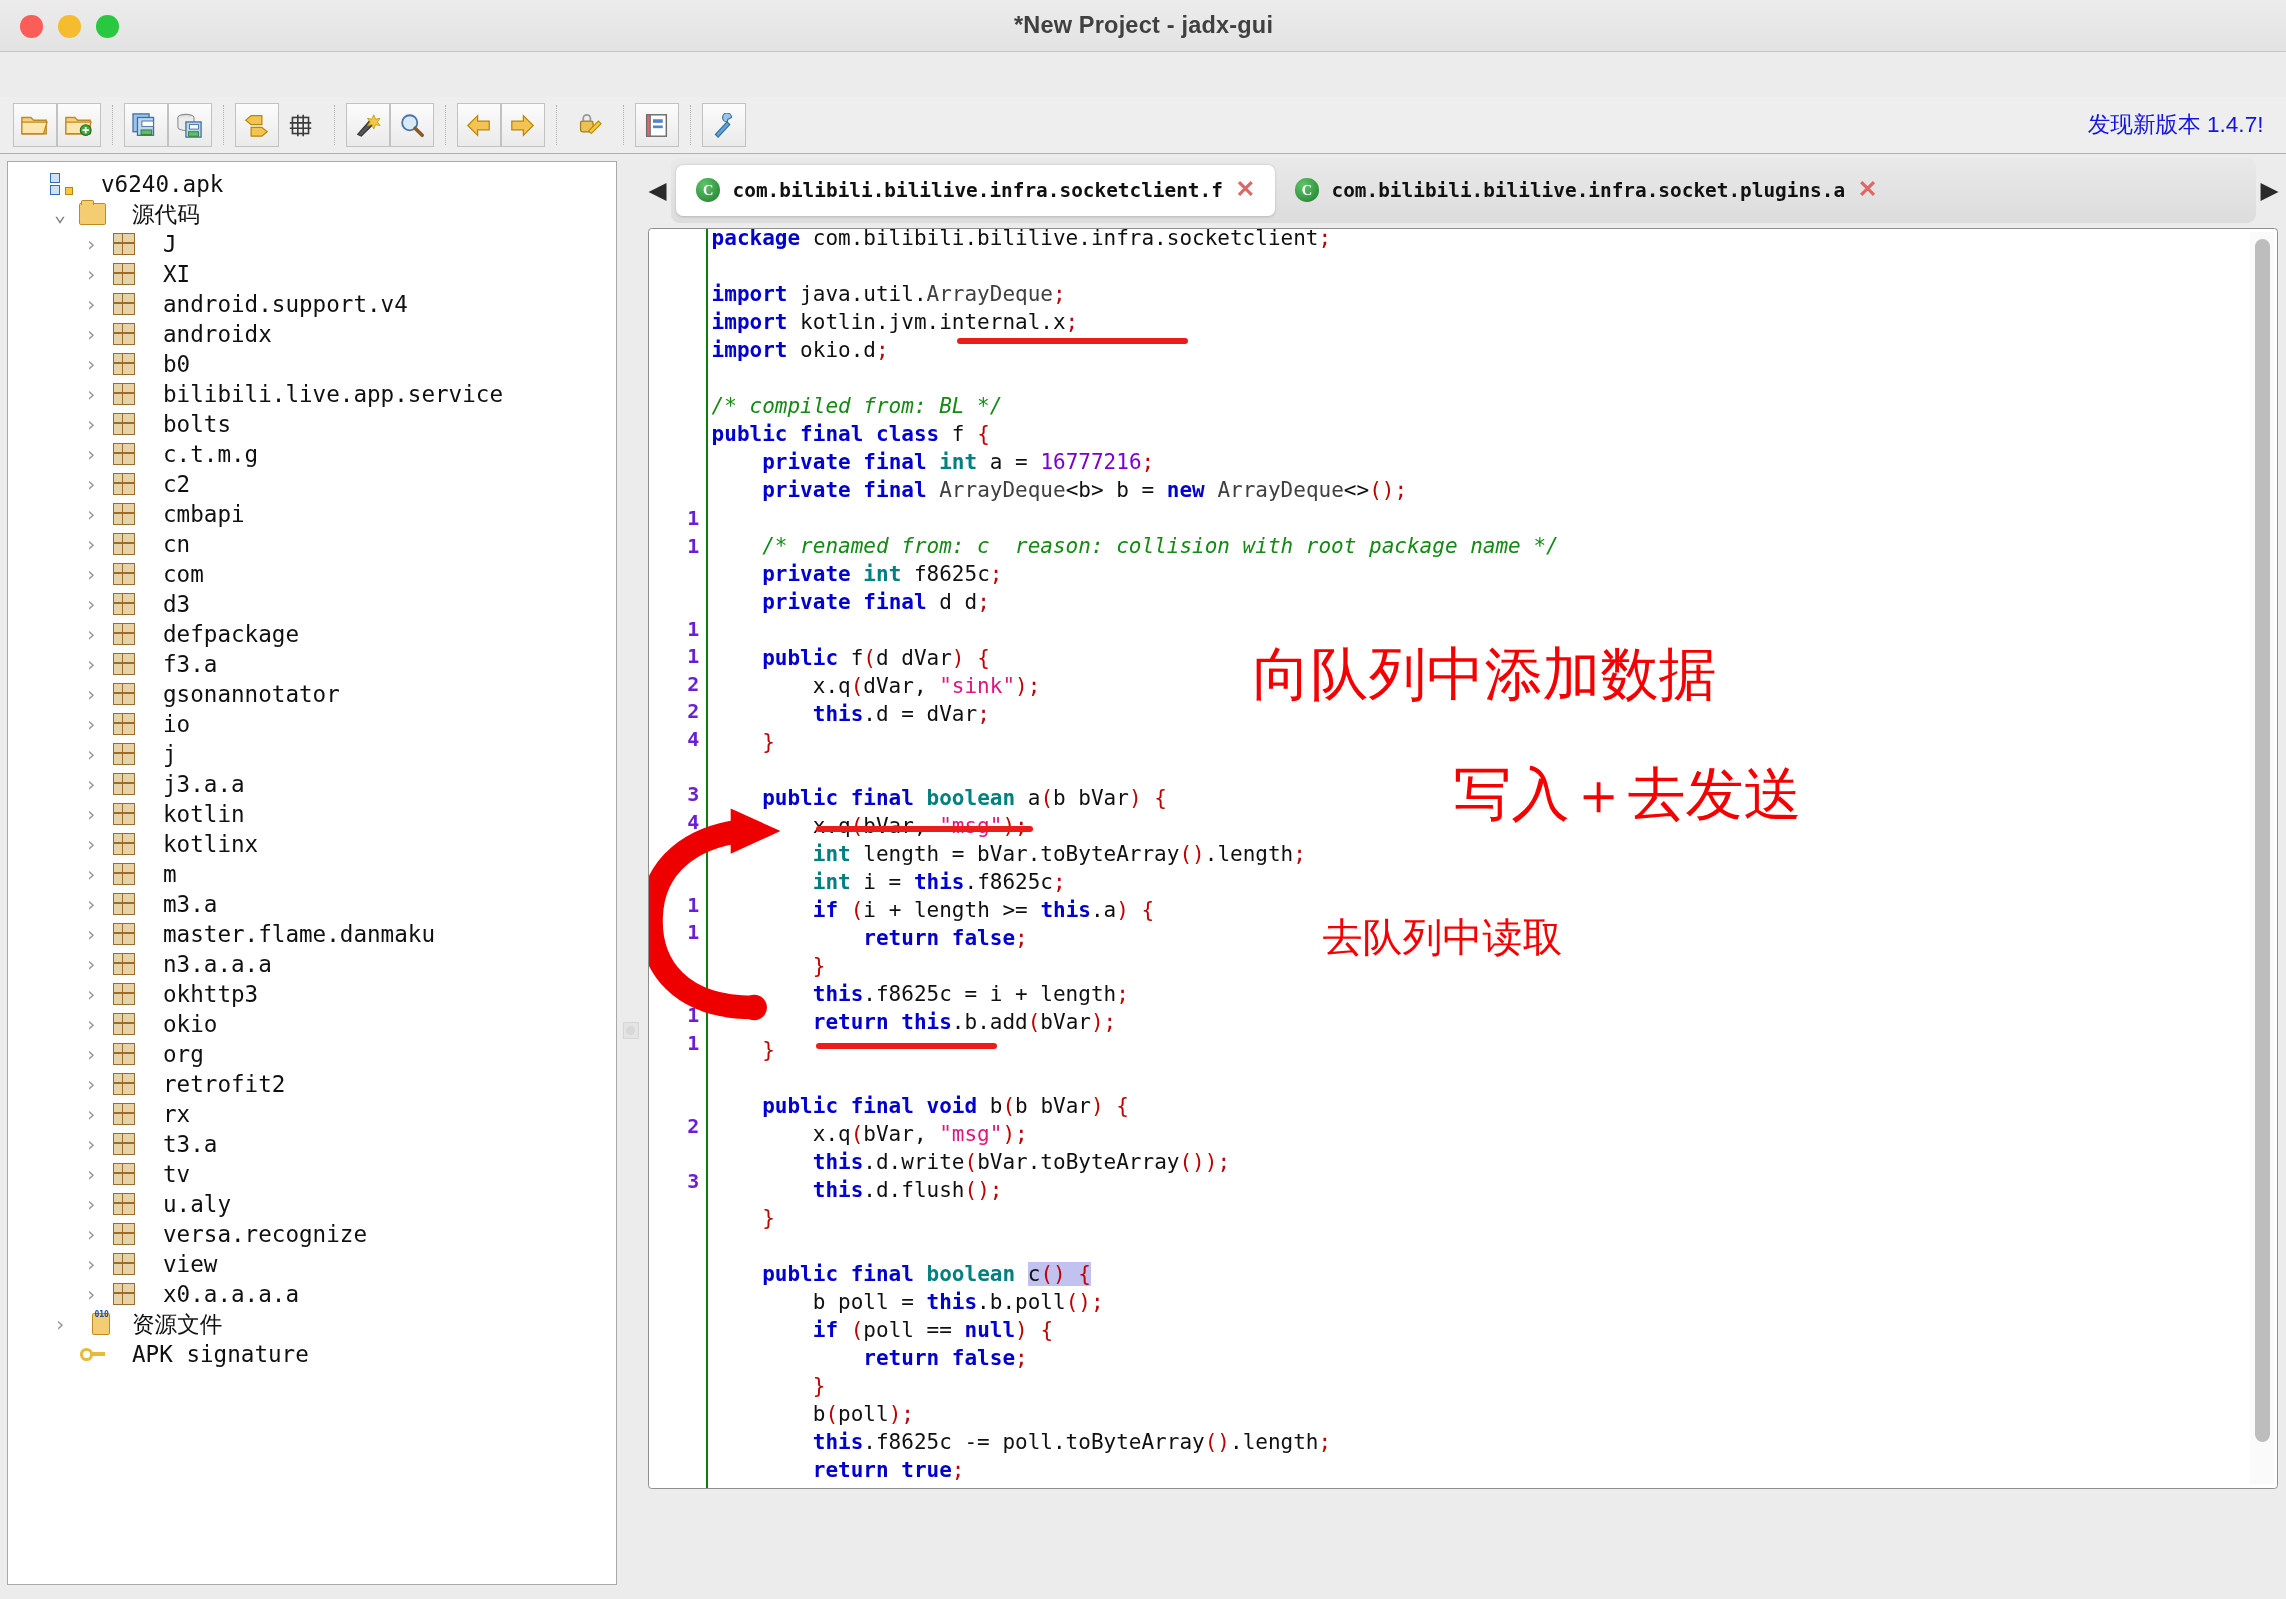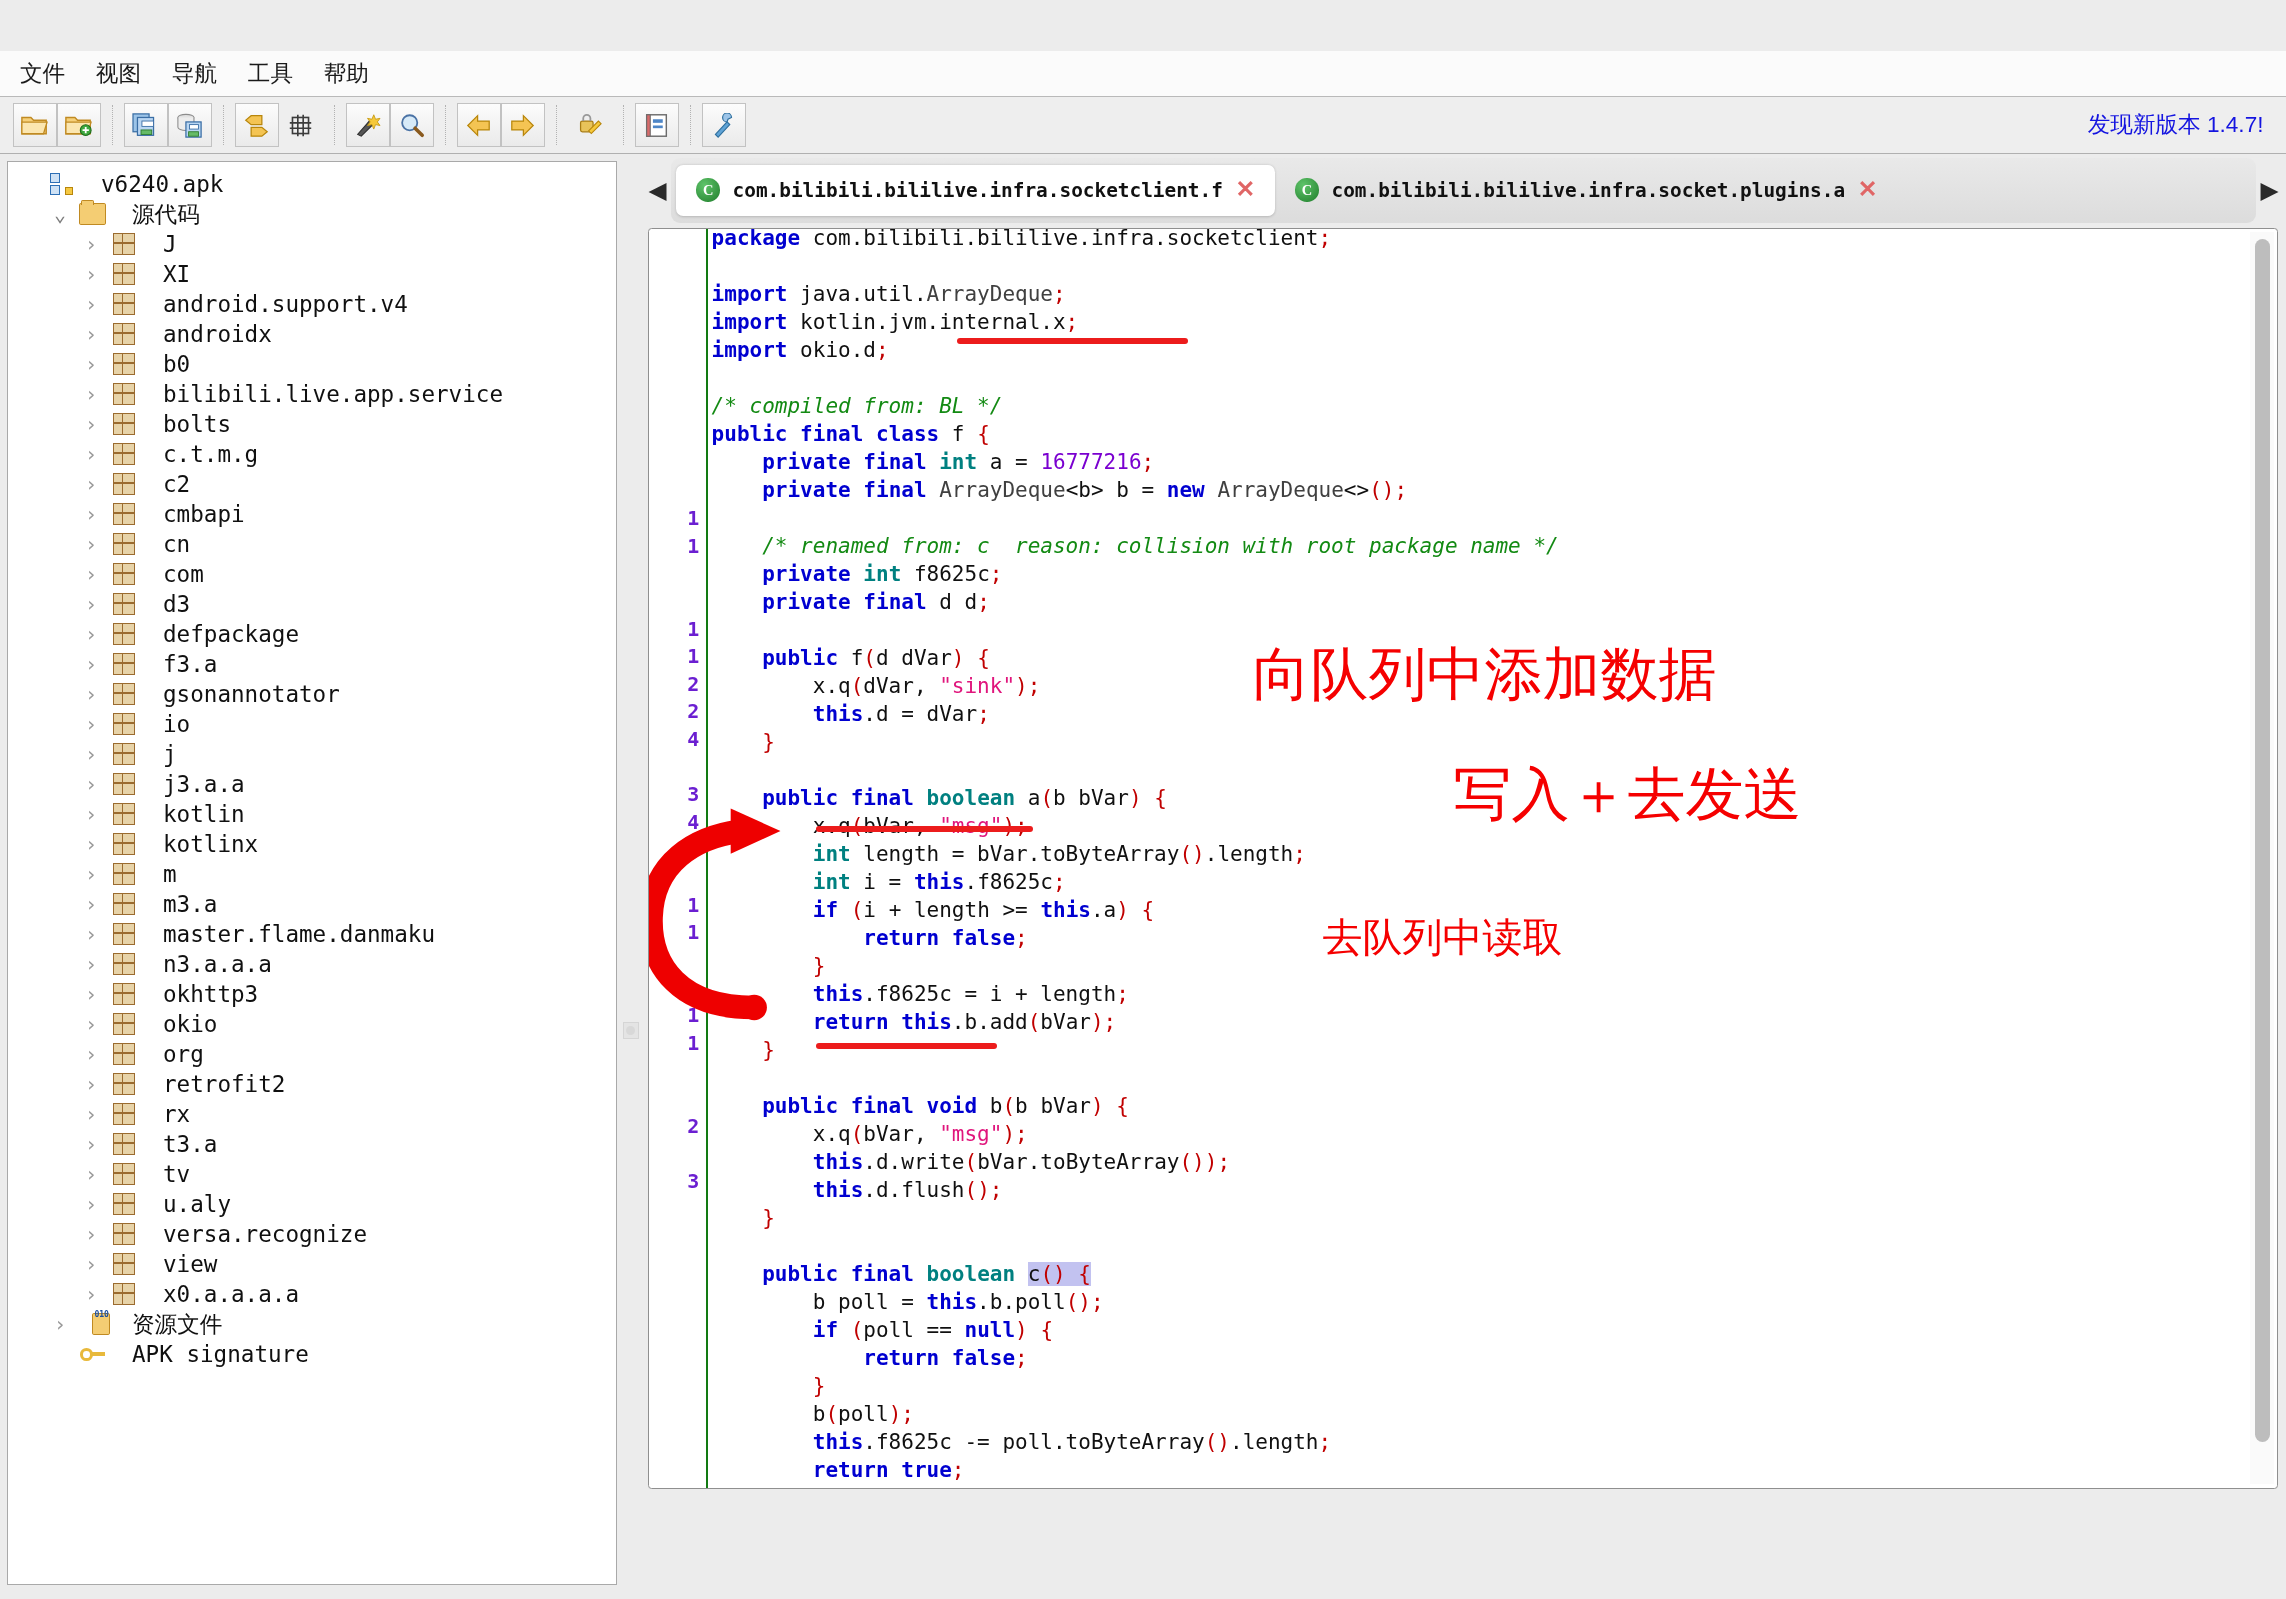--- a/index.html
+++ b/index.html
@@ -312,28 +312,27 @@
   .seg-btn.active {
     background: #ffffff; box-shadow: 0 0.9px 2.7px rgba(0,0,0,.2);
     color: #cfcfcf;
   }
 </style>
 </head>
 <body>
 
 <div id="app">
 
-
-  <div id="menubar">
-    <div class="menu-item">文件</div>
-    <div class="menu-item">视图</div>
-    <div class="menu-item">导航</div>
-    <div class="menu-item">工具</div>
-    <div class="menu-item">帮助</div>
+  <div id="titlebar">
+    <div class="traffic" id="tl-close"></div>
+    <div class="traffic" id="tl-min"></div>
+    <div class="traffic" id="tl-max"></div>
+    <div id="window-title">*New Project - jadx-gui</div>
   </div>
+
 
   <div id="toolbar">
     <div class="tb-group pad-left">
       <div class="tb-btn">
         <svg width="27" height="23.5" viewBox="0 0 30 26">
           <path d="M1 5 h10 l3 3 h14 v15 H1 Z" fill="#f6d07a" stroke="#c08a22" stroke-width="1.6"></path>
           <path d="M1 10 h28 l-4 13 H1 Z" fill="#fbe6b0" stroke="#c08a22" stroke-width="1.4"></path>
         </svg>
       </div>
       <div class="tb-btn">

